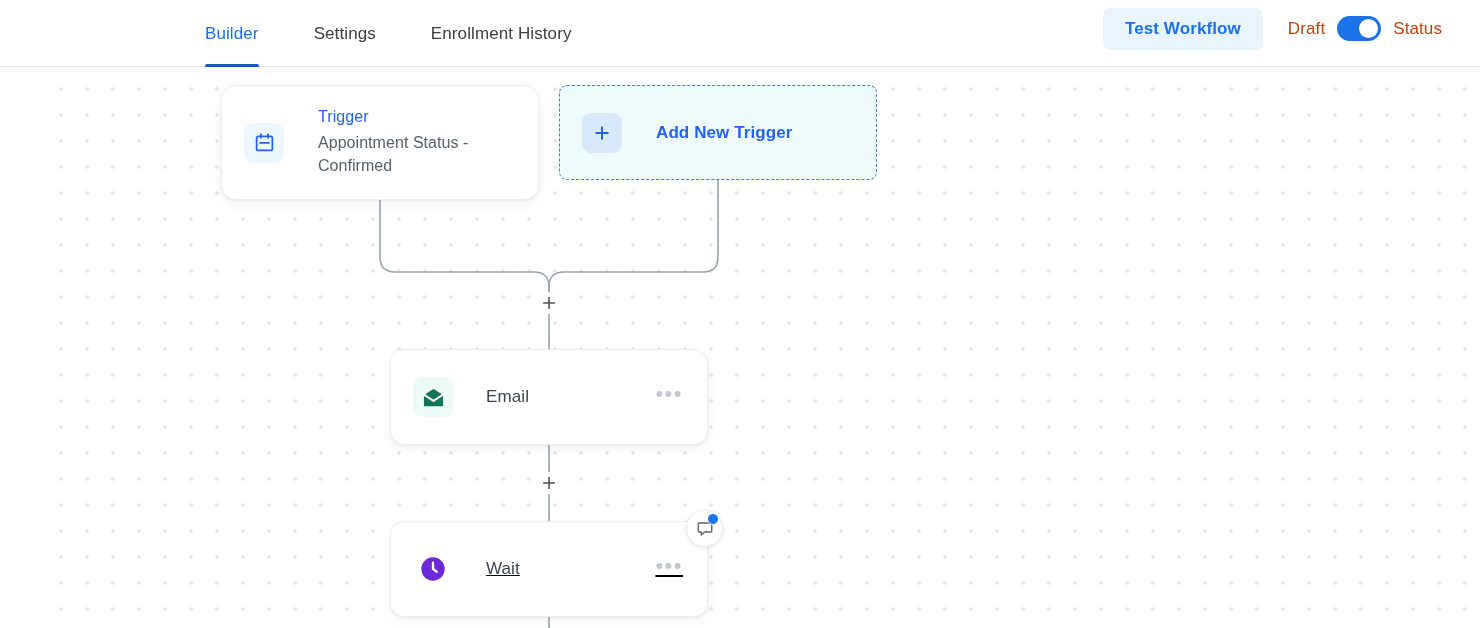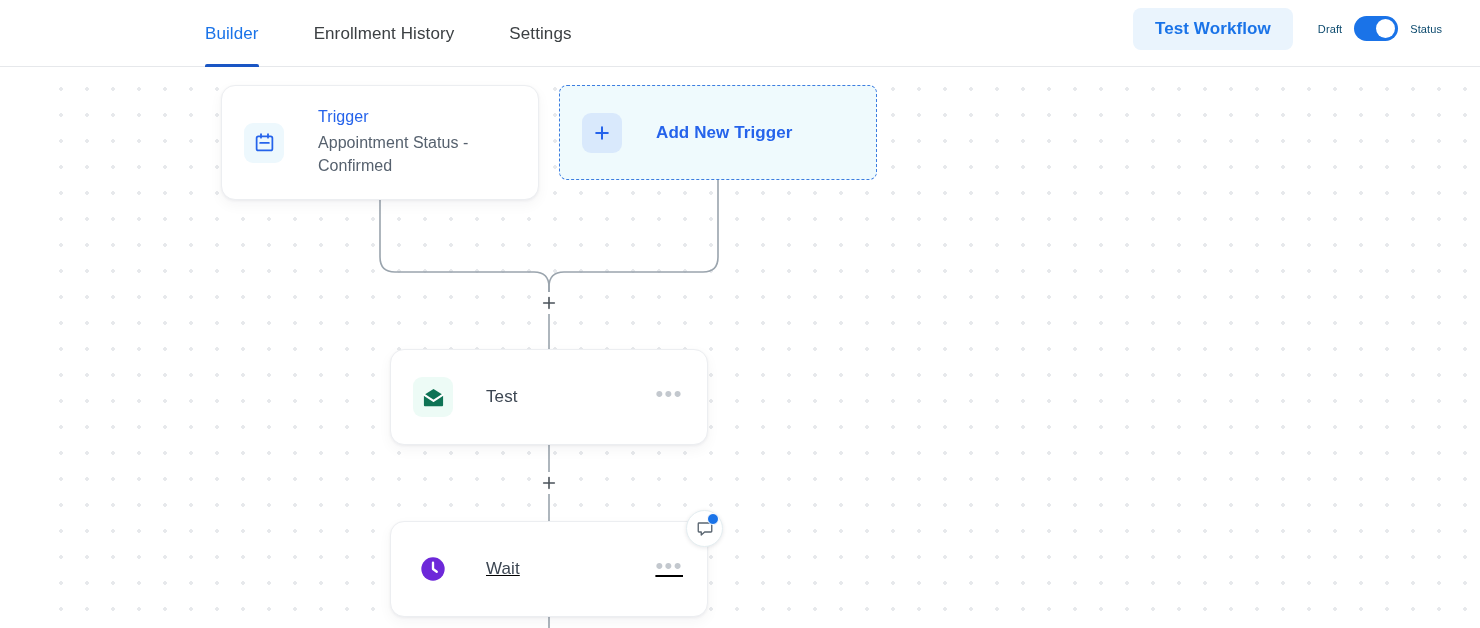--- a/index.html
+++ b/index.html
@@ -81,22 +81,22 @@
     font-family: inherit;
     letter-spacing: 0.1px;
   }
   .publish-group {
     display: flex;
     align-items: center;
     gap: 12px;
     margin-left: 25px;
   }
   .publish-label {
-    font-size: 11px;
-    color: #0c4a6e;
+    font-size: 17px;
+    color: #c2410c;
     letter-spacing: 0.1px;
   }
   .toggle {
     width: 44px;
     height: 25px;
     border-radius: 13px;
     background: #1a73e8;
     position: relative;
     cursor: pointer;
     flex: none;
@@ -287,24 +287,24 @@
 </head>
 <body>
 
 <div class="header">
 
   <div class="tabs">
     <div class="tab active">
       <span>Builder</span>
     </div>
     <div class="tab">
+      <span>Settings</span>
+    </div>
+    <div class="tab">
       <span>Enrollment History</span>
-    </div>
-    <div class="tab">
-      <span>Settings</span>
     </div>
   </div>
 
   <div class="header-right">
     <button class="test-workflow-btn">Test Workflow</button>
     <div class="publish-group">
       <span class="publish-label">Draft</span>
       <div class="toggle">
         <div class="knob"></div>
       </div>
@@ -364,21 +364,21 @@
     </svg>
   </div>
 
   <div class="node action-node email-node">
     <div class="action-icon-box email-icon-box">
       <svg width="23" height="23" viewBox="0 0 24 24" fill="#0f7355">
         <path d="M12 3 L22 9.5 L22 20 Q22 21 21 21 L3 21 Q2 21 2 20 L2 9.5 Z"></path>
         <path d="M2 9 L12 15.5 L22 9" fill="none" stroke="#ffffff" stroke-width="2.2" stroke-linecap="round" stroke-linejoin="round"></path>
       </svg>
     </div>
-    <span class="action-label">Test</span>
+    <span class="action-label">Email</span>
     <span class="node-menu">•••</span>
   </div>
 
   <div class="edge-plus plus-2">
     <svg width="16" height="16" viewBox="0 0 24 24" fill="none" stroke="#4a5259" stroke-width="2.4" stroke-linecap="round">
       <line x1="12" y1="4" x2="12" y2="20"></line>
       <line x1="4" y1="12" x2="20" y2="12"></line>
     </svg>
   </div>
 

